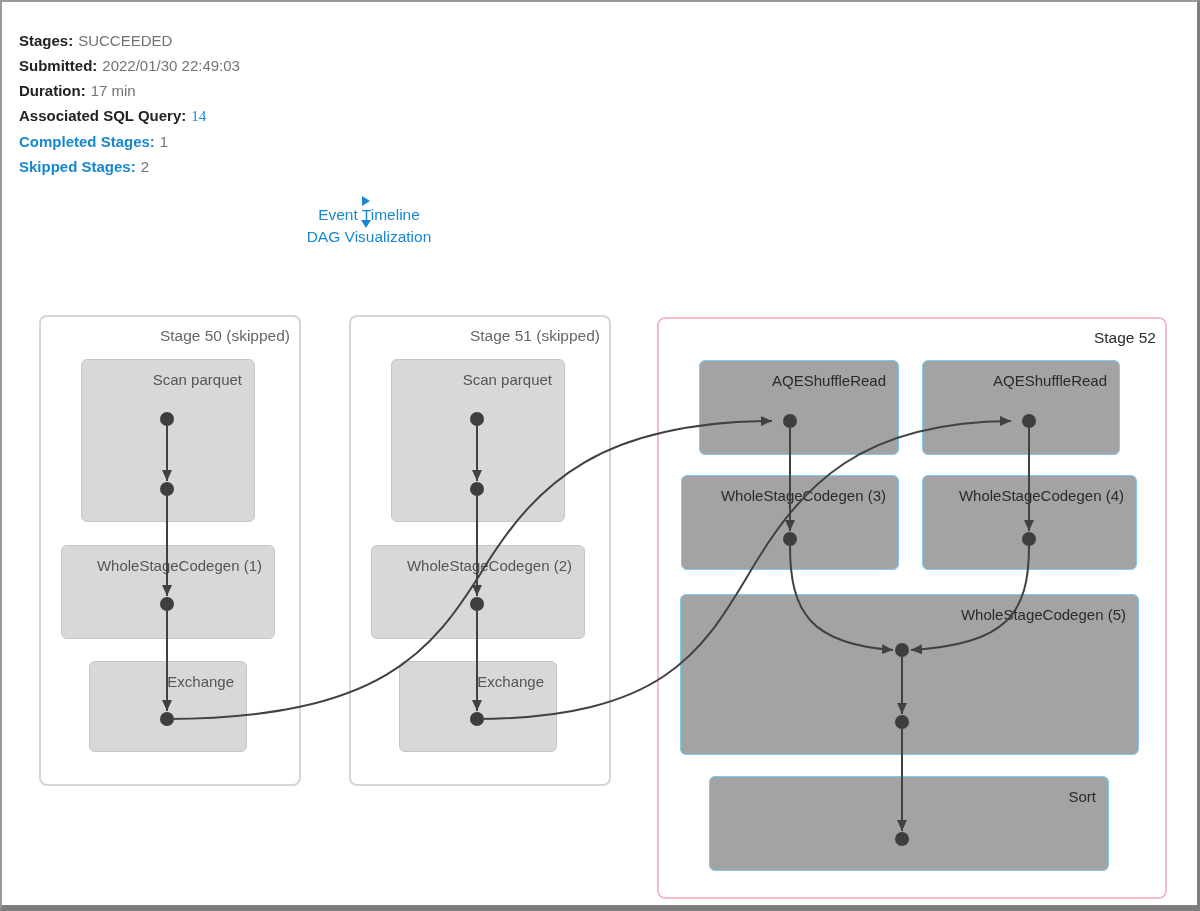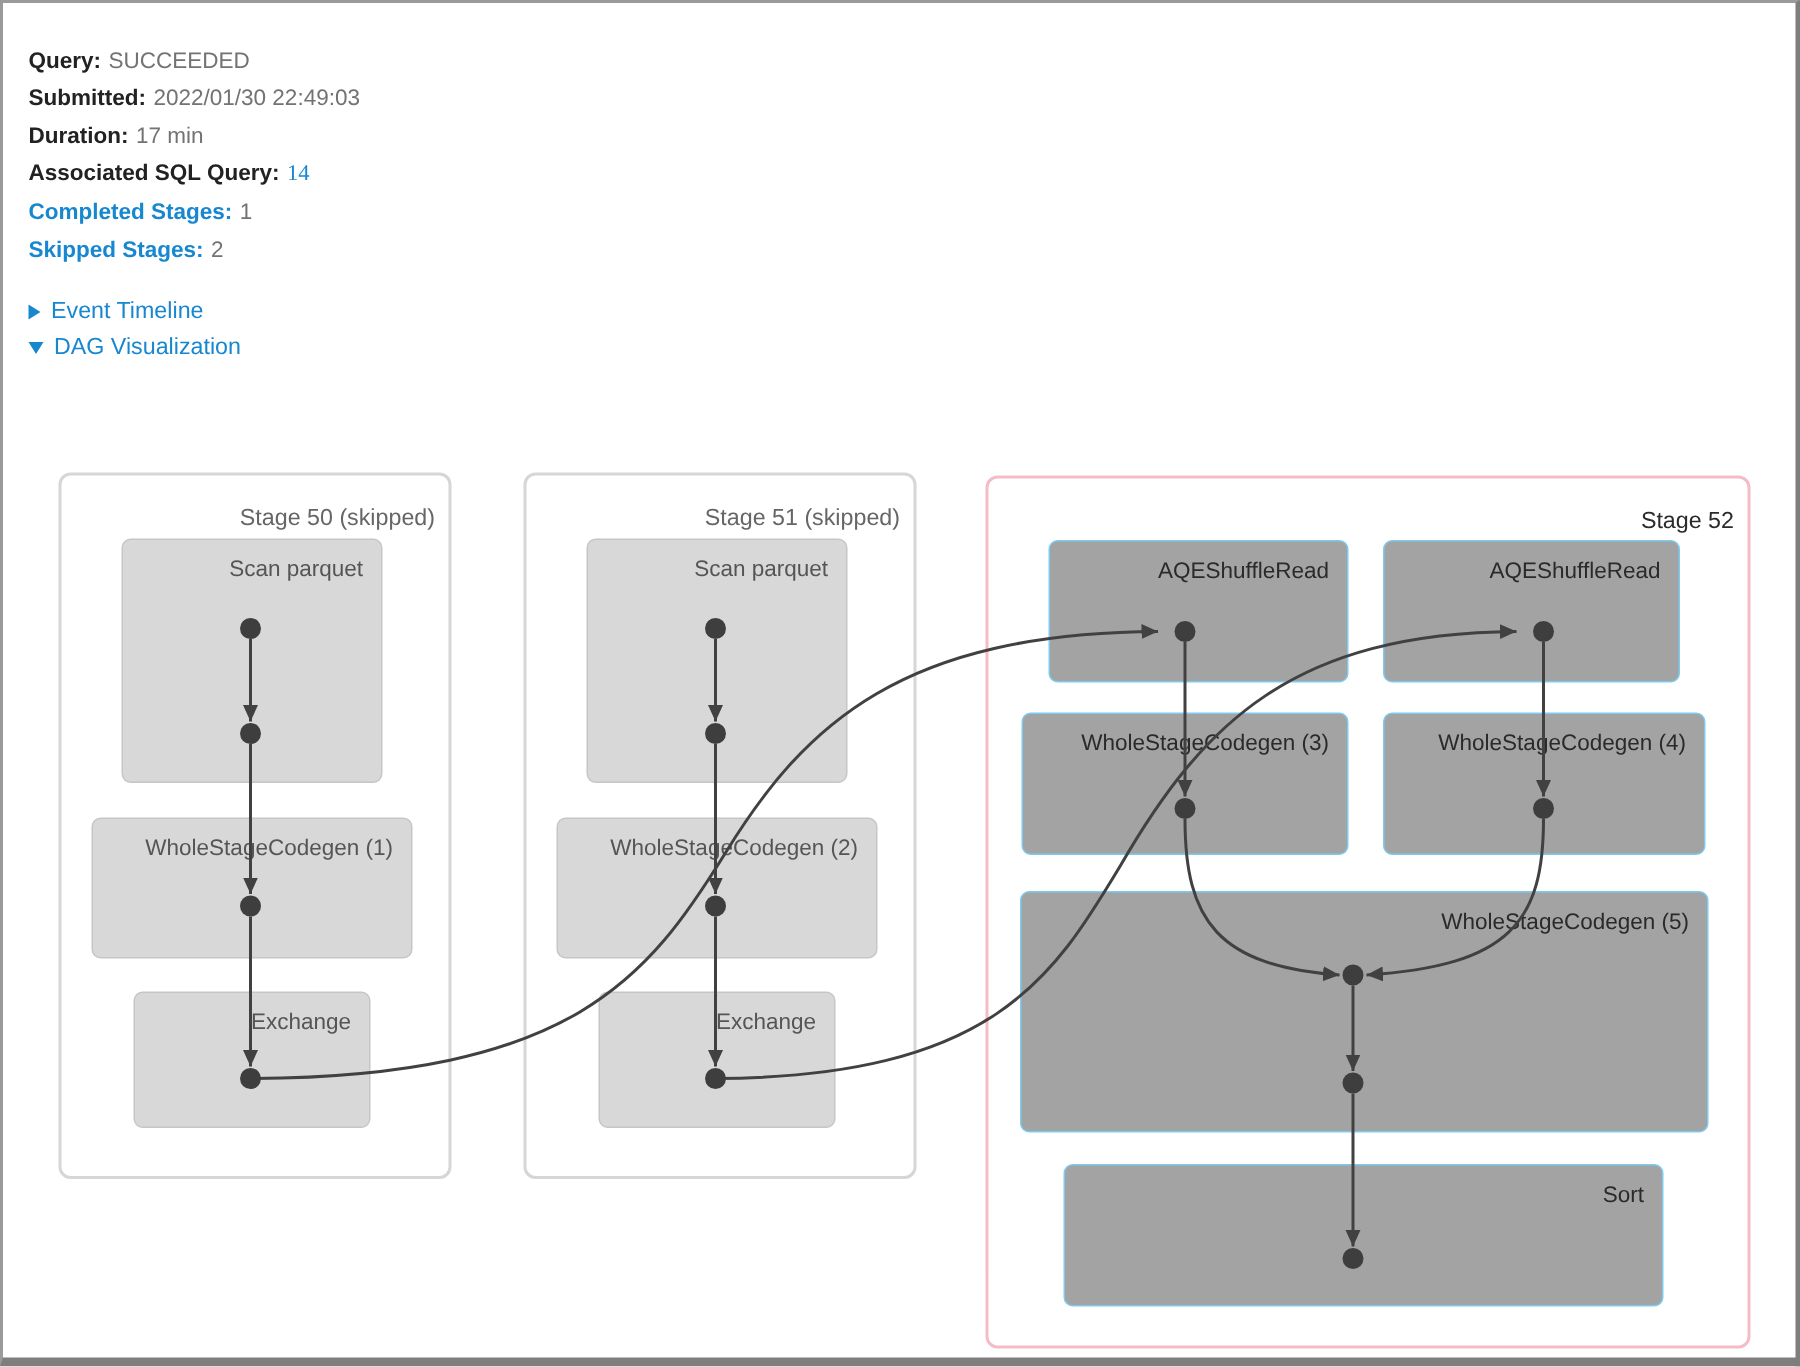--- a/index.html
+++ b/index.html
@@ -10,47 +10,47 @@
 
   
   #header{position:absolute;left:17px;top:26px;width:700px;}
   #job-title{font-size:28px;line-height:33px;font-weight:700;color:#1d1d1f;margin:0 0 17px 0;letter-spacing:-0.3px;}
   .info-line{font-size:15px;line-height:25px;}
   .lbl{font-weight:700;color:#222;margin-right:5px;}
   .lbl.blue{color:#1787d0;}
   .val{color:#737373;}
   a.link{color:#1787d0;text-decoration:none;font-family:Liberation Serif, serif;}
   #toggles{margin-top:17px;}
-  .toggle-row{display:flex;align-items:center;height:24px;color:#1787d0;font-size:15.5px;cursor:pointer;}
+  .toggle-row{display:flex;align-items:center;height:24px;color:#1787d0;font-size:15.5px;cursor:pointer;flex-direction:column;}
   .caret{display:inline-block;width:0;height:0;margin-right:7px;}
   .caret.right{border-left:8px solid #1787d0;border-top:5px solid transparent;border-bottom:5px solid transparent;}
   .caret.down{border-top:8px solid #1787d0;border-left:5px solid transparent;border-right:5px solid transparent;}
 
   
   .stage{position:absolute;background:#fff;border-radius:8px;}
   .stage.skipped{border:2px solid #d6d6d6;}
   .stage.active{border:2px solid #f5bcc6;}
-  .stage-title{position:absolute;top:20px;right:9px;font-size:15.5px;}
+  .stage-title{position:absolute;top:10px;right:9px;font-size:15.5px;}
   .stage.skipped .stage-title{color:#666;}
   .stage.active .stage-title{color:#2b2b2b;}
   .node{position:absolute;border-radius:6px;box-sizing:border-box;
         text-align:right;padding:11px 12px 12px 0;font-size:15px;white-space:nowrap;}
   .node.gray{background:#d8d8d8;border:1px solid #c6c6c6;color:#555;}
   .node.blue{background:#a3a3a3;border:1px solid #7dcbf0;color:#2a2a2a;}
   #edges{position:absolute;left:0;top:0;pointer-events:none;}
 </style>
 </head>
 <body>
 
 <div id="screen">
 
   <div id="header">
 
     <div class="info-line">
-      <span class="lbl">Query:</span><span class="val">SUCCEEDED</span>
+      <span class="lbl">Stages:</span><span class="val">SUCCEEDED</span>
     </div>
     <div class="info-line">
       <span class="lbl">Submitted:</span><span class="val">2022/01/30 22:49:03</span>
     </div>
     <div class="info-line">
       <span class="lbl">Duration:</span><span class="val">17 min</span>
     </div>
     <div class="info-line">
       <span class="lbl">Associated SQL Query:</span><a class="link" href="#">14</a>
     </div>

